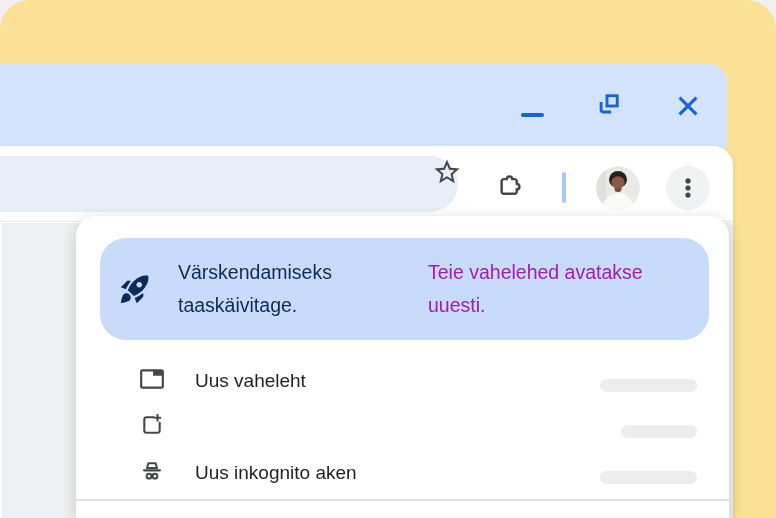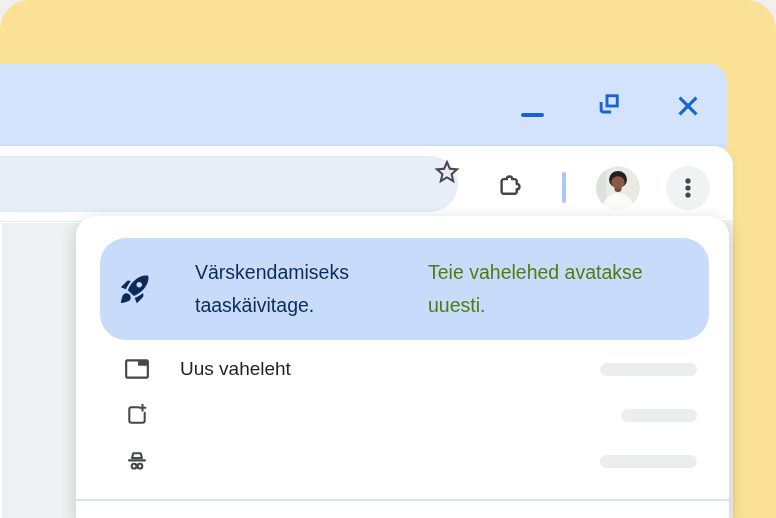--- a/index.html
+++ b/index.html
@@ -50,29 +50,29 @@
     background:#ffffff;border-radius:20px 20px 0 0;
     box-shadow:0 4px 16px rgba(32,33,36,.20);
   }
   .banner{
     position:absolute;left:24px;top:22px;width:609px;height:102px;
     background:#C9DBFB;border-radius:26px;
   }
   .banner-rocket{position:absolute;left:18px;top:34px;width:34px;height:34px;color:#0D2B57;}
   .banner-col1{
     position:absolute;left:78px;top:18px;width:218px;
-    font-size:19.5px;line-height:33px;color:#0D2B57;margin-left:17px;
+    font-size:19.5px;line-height:33px;color:#0D2B57;
   }
   .banner-col2{
     position:absolute;left:328px;top:18px;width:262px;
-    font-size:19.5px;line-height:33px;color:#4d7c0f;
+    font-size:19.5px;line-height:33px;color:#a21caf;
   }
   .menu-list{position:absolute;left:0;top:130px;width:100%;}
   .menu-row{
-    display:flex;align-items:center;height:46px;padding:0 32px 0 48px;cursor:pointer;
+    display:flex;align-items:flex-end;height:46px;padding:0 32px 0 63px;cursor:pointer;
   }
   .mi-icon{width:26px;height:26px;color:#454749;flex:0 0 auto;}
   .mi-label{margin-left:30px;font-size:19px;color:#1F2124;}
   .mi-bar{margin-left:auto;height:13px;border-radius:7px;background:#ECEDED;}
   .bar-w-wide{width:97px;}
   .bar-w-narrow{width:76px;}
   .popup-divider{position:absolute;left:0;top:283px;width:100%;height:2px;background:#DCE3F0;}
   svg{display:block;}
 </style>
 </head>
@@ -168,19 +168,20 @@
         <span class="mi-bar bar-w-narrow"></span>
       </div>
       <div class="menu-row">
         <svg class="mi-icon" viewBox="0 0 24 24" fill="none" stroke="currentColor" stroke-width="1.9" stroke-linecap="round" stroke-linejoin="round">
           <path d="M8.6 4.9h6.8l1.2 4.3H7.4z"></path>
           <path d="M4.6 11.4h14.8"></path>
           <circle cx="9.3" cy="16.8" r="2.2"></circle>
           <circle cx="14.7" cy="16.8" r="2.2"></circle>
           <path d="M11.3 16.2c.3-.35 1.1-.35 1.4 0"></path>
         </svg>
+        <span class="mi-label">Uus inkognito aken</span>
         <span class="mi-bar bar-w-wide"></span>
       </div>
     </div>
 
     <div class="popup-divider"></div>
   </div>
 </div>
 
 </body></html>

